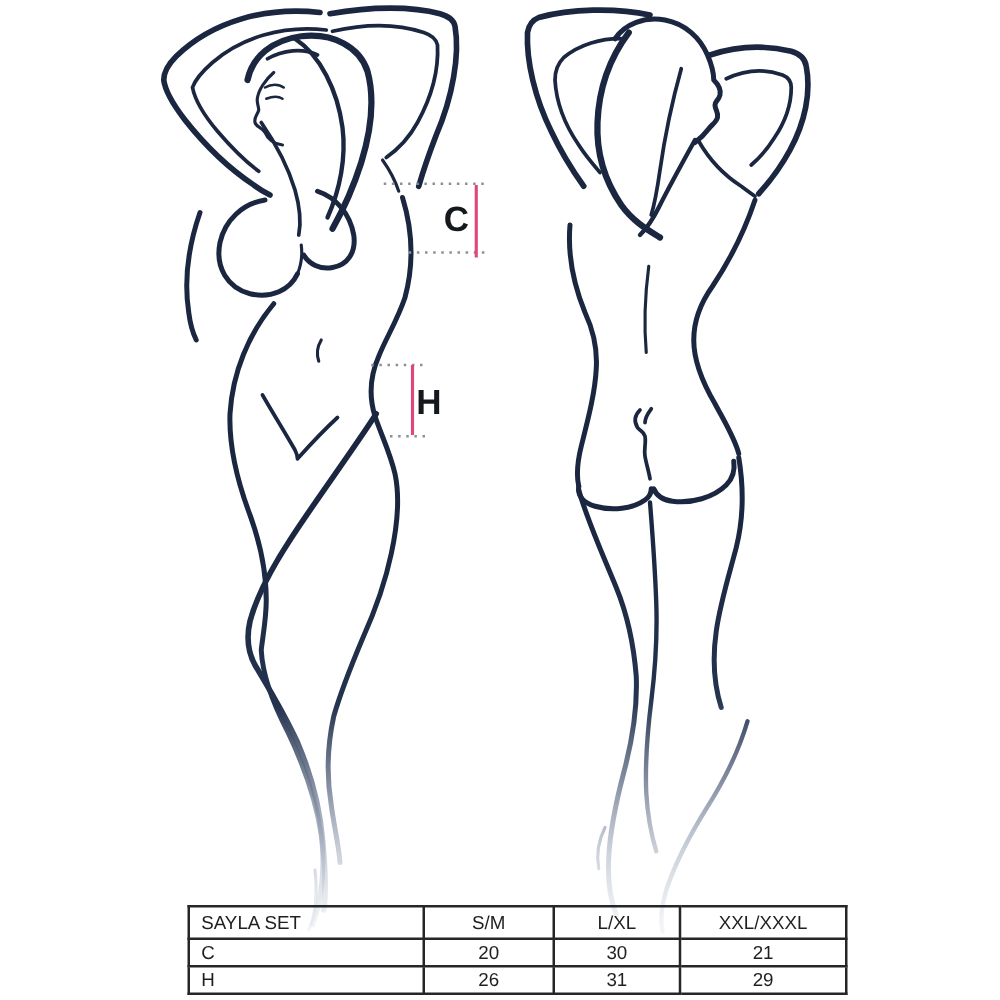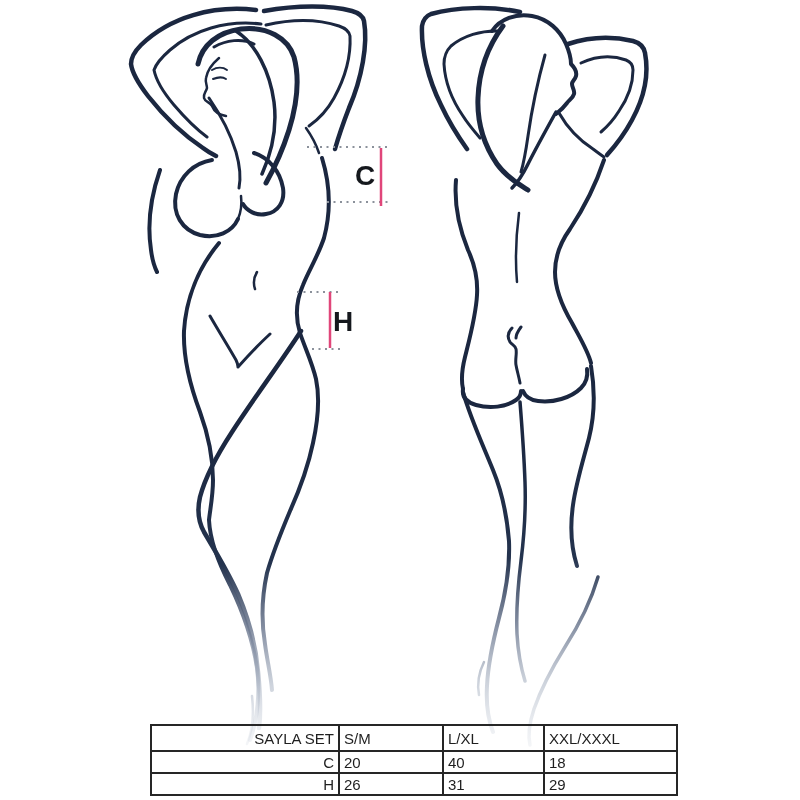--- a/index.html
+++ b/index.html
@@ -6,23 +6,23 @@
   .canvas{position:relative;width:800px;height:800px;background:#ffffff;overflow:hidden;
           font-family:"Liberation Sans",sans-serif;}
   .canvas svg{position:absolute;left:0;top:0;}
   .measure-label{position:absolute;color:#15181d;font-size:28px;font-weight:600;
                  font-family:"Liberation Sans",sans-serif;line-height:1;}
   .chest-label{left:355px;top:162px;}
   .hip-label{left:333px;top:308px;}
   table.size-table{position:absolute;left:150px;top:724px;width:526px;
                    border-collapse:collapse;table-layout:fixed;
                    font-size:15px;color:#1f1f1f;background:transparent;}
-  table.size-table td{border:2px solid #262626;padding:0 4px;text-align:left;
+  table.size-table td{border:2px solid #262626;padding:0 4px;text-align:center;
                       vertical-align:middle;background:transparent;white-space:nowrap;}
-  table.size-table td.first{text-align:right;padding-left:9px;}
+  table.size-table td.first{text-align:left;padding-left:9px;}
   table.size-table tr.head td{height:24px;}
   table.size-table tr.body td{height:20px;}
 </style>
 </head>
 <body>
 
 <div class="canvas">
 
   <svg width="800" height="800" viewBox="0 0 800 800">
     <defs>
@@ -113,22 +113,22 @@
     <tbody>
       <tr class="head">
         <td class="first">SAYLA SET</td>
         <td>S/M</td>
         <td>L/XL</td>
         <td>XXL/XXXL</td>
       </tr>
       <tr class="body">
         <td class="first">C</td>
         <td>20</td>
-        <td>40</td>
-        <td>18</td>
+        <td>30</td>
+        <td>21</td>
       </tr>
       <tr class="body">
         <td class="first">H</td>
         <td>26</td>
         <td>31</td>
         <td>29</td>
       </tr>
     </tbody>
   </table>
 

